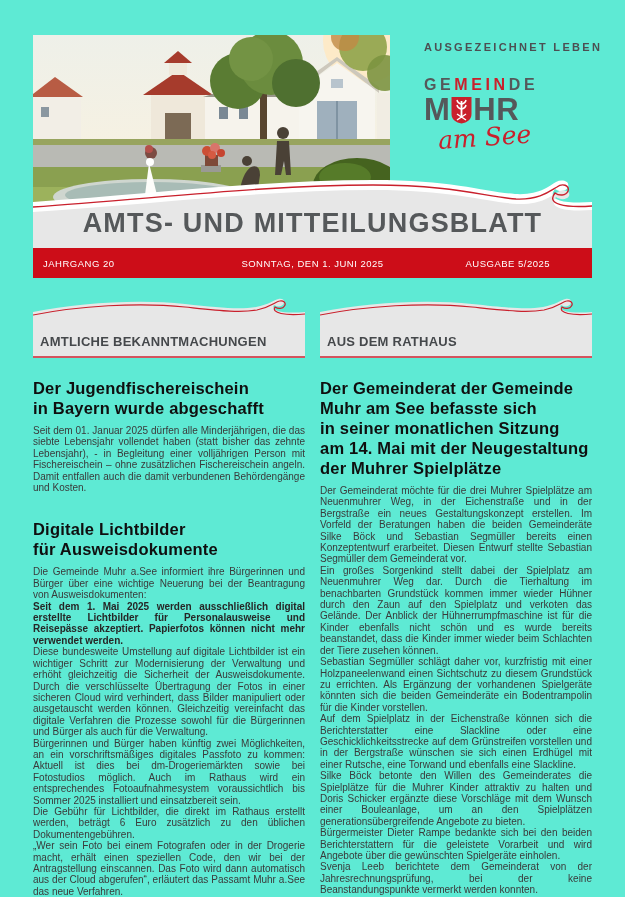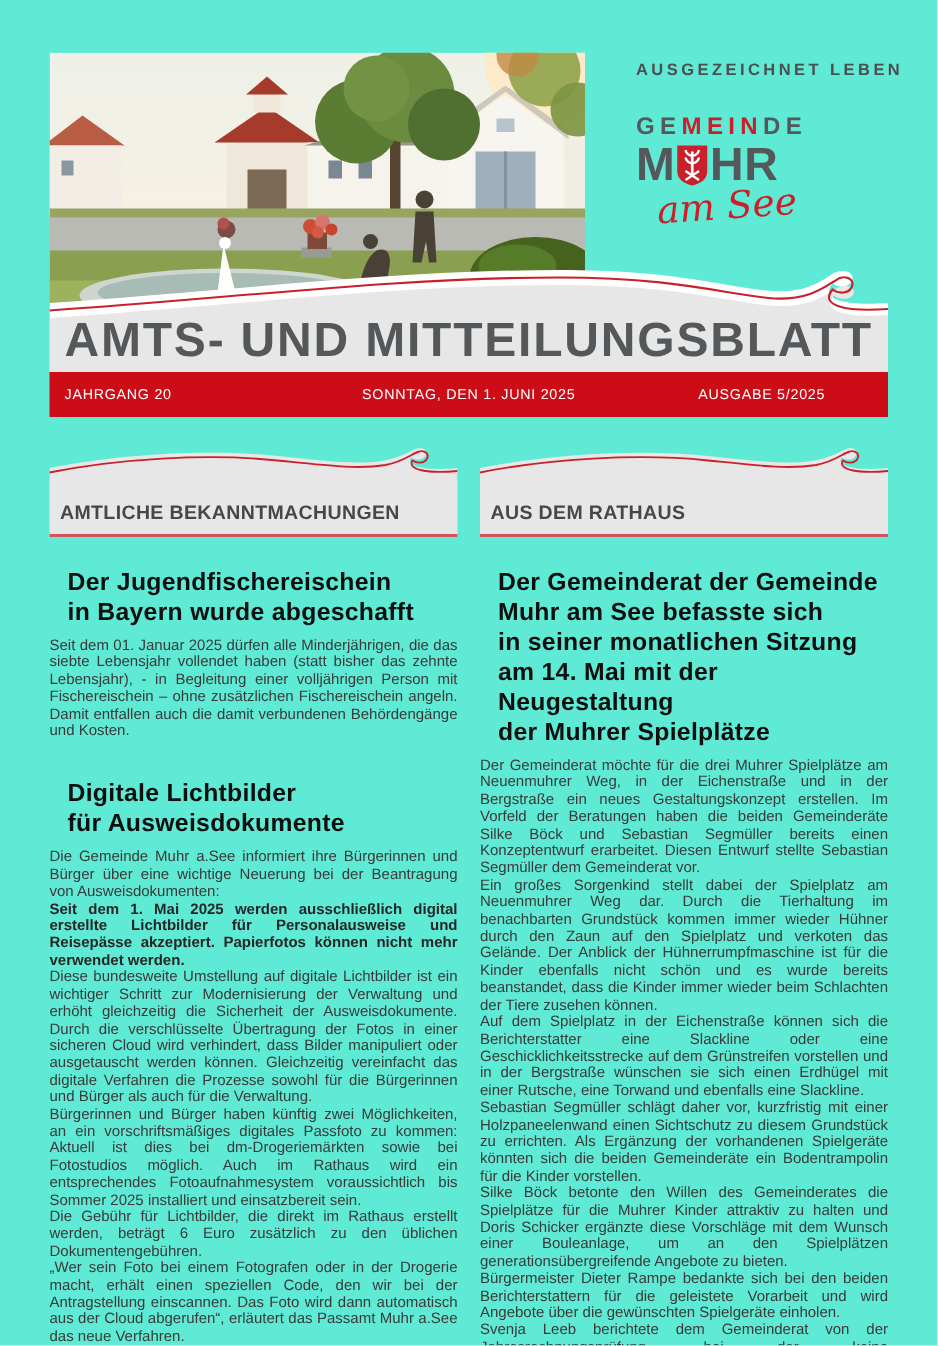--- a/index.html
+++ b/index.html
@@ -20,21 +20,21 @@
   .logo-muhr { display:flex; align-items:center; margin-top:1px; font-size:31px; font-weight:700; letter-spacing:0.5px; color:#55585a; line-height:30px; }
   .logo-muhr svg { margin:0 1px; display:block; }
   .logo-amsee {
     font-family:"DejaVu Serif", serif; font-style:italic; color:#c9202c;
     font-size:25px; margin-top:-2px; padding-left:14px; transform:rotate(-4deg); white-space:nowrap;
   }
 
   .waveband { position:absolute; top:178px; left:33px; width:559px; height:70px; z-index:2; }
   .main-title {
     position:absolute; top:208px; left:33px; width:559px; z-index:3; text-align:center;
-    font-size:32px; font-weight:700; letter-spacing:1.2px; color:#55585a; white-space:nowrap;
+    font-size:27px; font-weight:700; letter-spacing:1.2px; color:#55585a; white-space:nowrap;
   }
   .issue-bar {
     position:absolute; top:248px; left:33px; width:559px; height:30px; z-index:3;
     background:#cc0d18; color:#ffffff; display:flex; align-items:center;
     font-size:9.5px; letter-spacing:0.5px; box-sizing:border-box; padding:0 10px;gap:47px;
   }
   .issue-bar .cell { flex:1; }
   .issue-bar .c { text-align:center; }
   .issue-bar .r { text-align:center; }
 
@@ -47,21 +47,21 @@
   .section-label {
     background:#e7e7e7; height:38px; box-sizing:border-box;
     display:flex; align-items:flex-end; padding:0 4px 7px 7px;
     font-size:13px; font-weight:700; letter-spacing:0.25px; color:#45484b;
     border-bottom:2px solid #d4545e; white-space:nowrap;
   }
 
   .articles { margin-top:20px; }
   .article + .article { margin-top:26px; }
   .article-title {
-    margin:0 0 7px 12px; font-size:16.5px; line-height:20px; font-weight:700;
+    margin:0 0 7px 0; font-size:16.5px; line-height:20px; font-weight:700;
     color:#0f0f0f; letter-spacing:0.2px; white-space:pre-line;
   }
   .body-p {
     margin:0; font-size:10px; line-height:11.4px; color:#3a3a3a;
     text-align:justify; text-justify:inter-word;
   }
   .body-p.bold { font-weight:700; color:#262626; }
   .cont { float:right; font-style:italic; }
 </style>
 </head>
@@ -217,22 +217,22 @@
 
       <div class="articles">
         <div class="article">
           <h2 class="article-title">Der Gemeinderat der Gemeinde
 Muhr am See befasste sich
 in seiner monatlichen Sitzung
 am 14. Mai mit der Neugestaltung
 der Muhrer Spielplätze</h2>
           <p class="body-p">Der Gemeinderat möchte für die drei Muhrer Spielplätze am Neuenmuhrer Weg, in der Eichenstraße und in der Bergstraße ein neues Gestaltungskonzept erstellen. Im Vorfeld der Beratungen haben die beiden Gemeinderäte Silke Böck und Sebastian Segmüller bereits einen Konzeptentwurf erarbeitet. Diesen Entwurf stellte Sebastian Segmüller dem Gemeinderat vor.</p>
           <p class="body-p">Ein großes Sorgenkind stellt dabei der Spielplatz am Neuenmuhrer Weg dar. Durch die Tierhaltung im benachbarten Grundstück kommen immer wieder Hühner durch den Zaun auf den Spielplatz und verkoten das Gelände. Der Anblick der Hühnerrumpfmaschine ist für die Kinder ebenfalls nicht schön und es wurde bereits beanstandet, dass die Kinder immer wieder beim Schlachten der Tiere zusehen können.</p>
+          <p class="body-p">Sebastian Segmüller schlägt daher vor, kurzfristig mit einer Holzpaneelenwand einen Sichtschutz zu diesem Grundstück zu errichten. Als Ergänzung der vorhandenen Spielgeräte könnten sich die beiden Gemeinderäte ein Bodentrampolin für die Kinder vorstellen.</p>
           <p class="body-p">Auf dem Spielplatz in der Eichenstraße können sich die Berichterstatter eine Slackline oder eine Geschicklichkeitsstrecke auf dem Grünstreifen vorstellen und in der Bergstraße wünschen sie sich einen Erdhügel mit einer Rutsche, eine Torwand und ebenfalls eine Slackline.</p>
-          <p class="body-p">Sebastian Segmüller schlägt daher vor, kurzfristig mit einer Holzpaneelenwand einen Sichtschutz zu diesem Grundstück zu errichten. Als Ergänzung der vorhandenen Spielgeräte könnten sich die beiden Gemeinderäte ein Bodentrampolin für die Kinder vorstellen.</p>
           <p class="body-p">Silke Böck betonte den Willen des Gemeinderates die Spielplätze für die Muhrer Kinder attraktiv zu halten und Doris Schicker ergänzte diese Vorschläge mit dem Wunsch einer Bouleanlage, um an den Spielplätzen generationsübergreifende Angebote zu bieten.</p>
           <p class="body-p">Bürgermeister Dieter Rampe bedankte sich bei den beiden Berichterstattern für die geleistete Vorarbeit und wird Angebote über die gewünschten Spielgeräte einholen.</p>
           <p class="body-p"><span>Svenja Leeb berichtete dem Gemeinderat von der Jahresrechnungsprüfung, bei der keine Beanstandungspunkte vermerkt werden konnten.</span><span class="cont">Fortsetzung Seite 2</span></p>
         </div>
       </div>
     </div>
 
   </div>
 </div>
 

